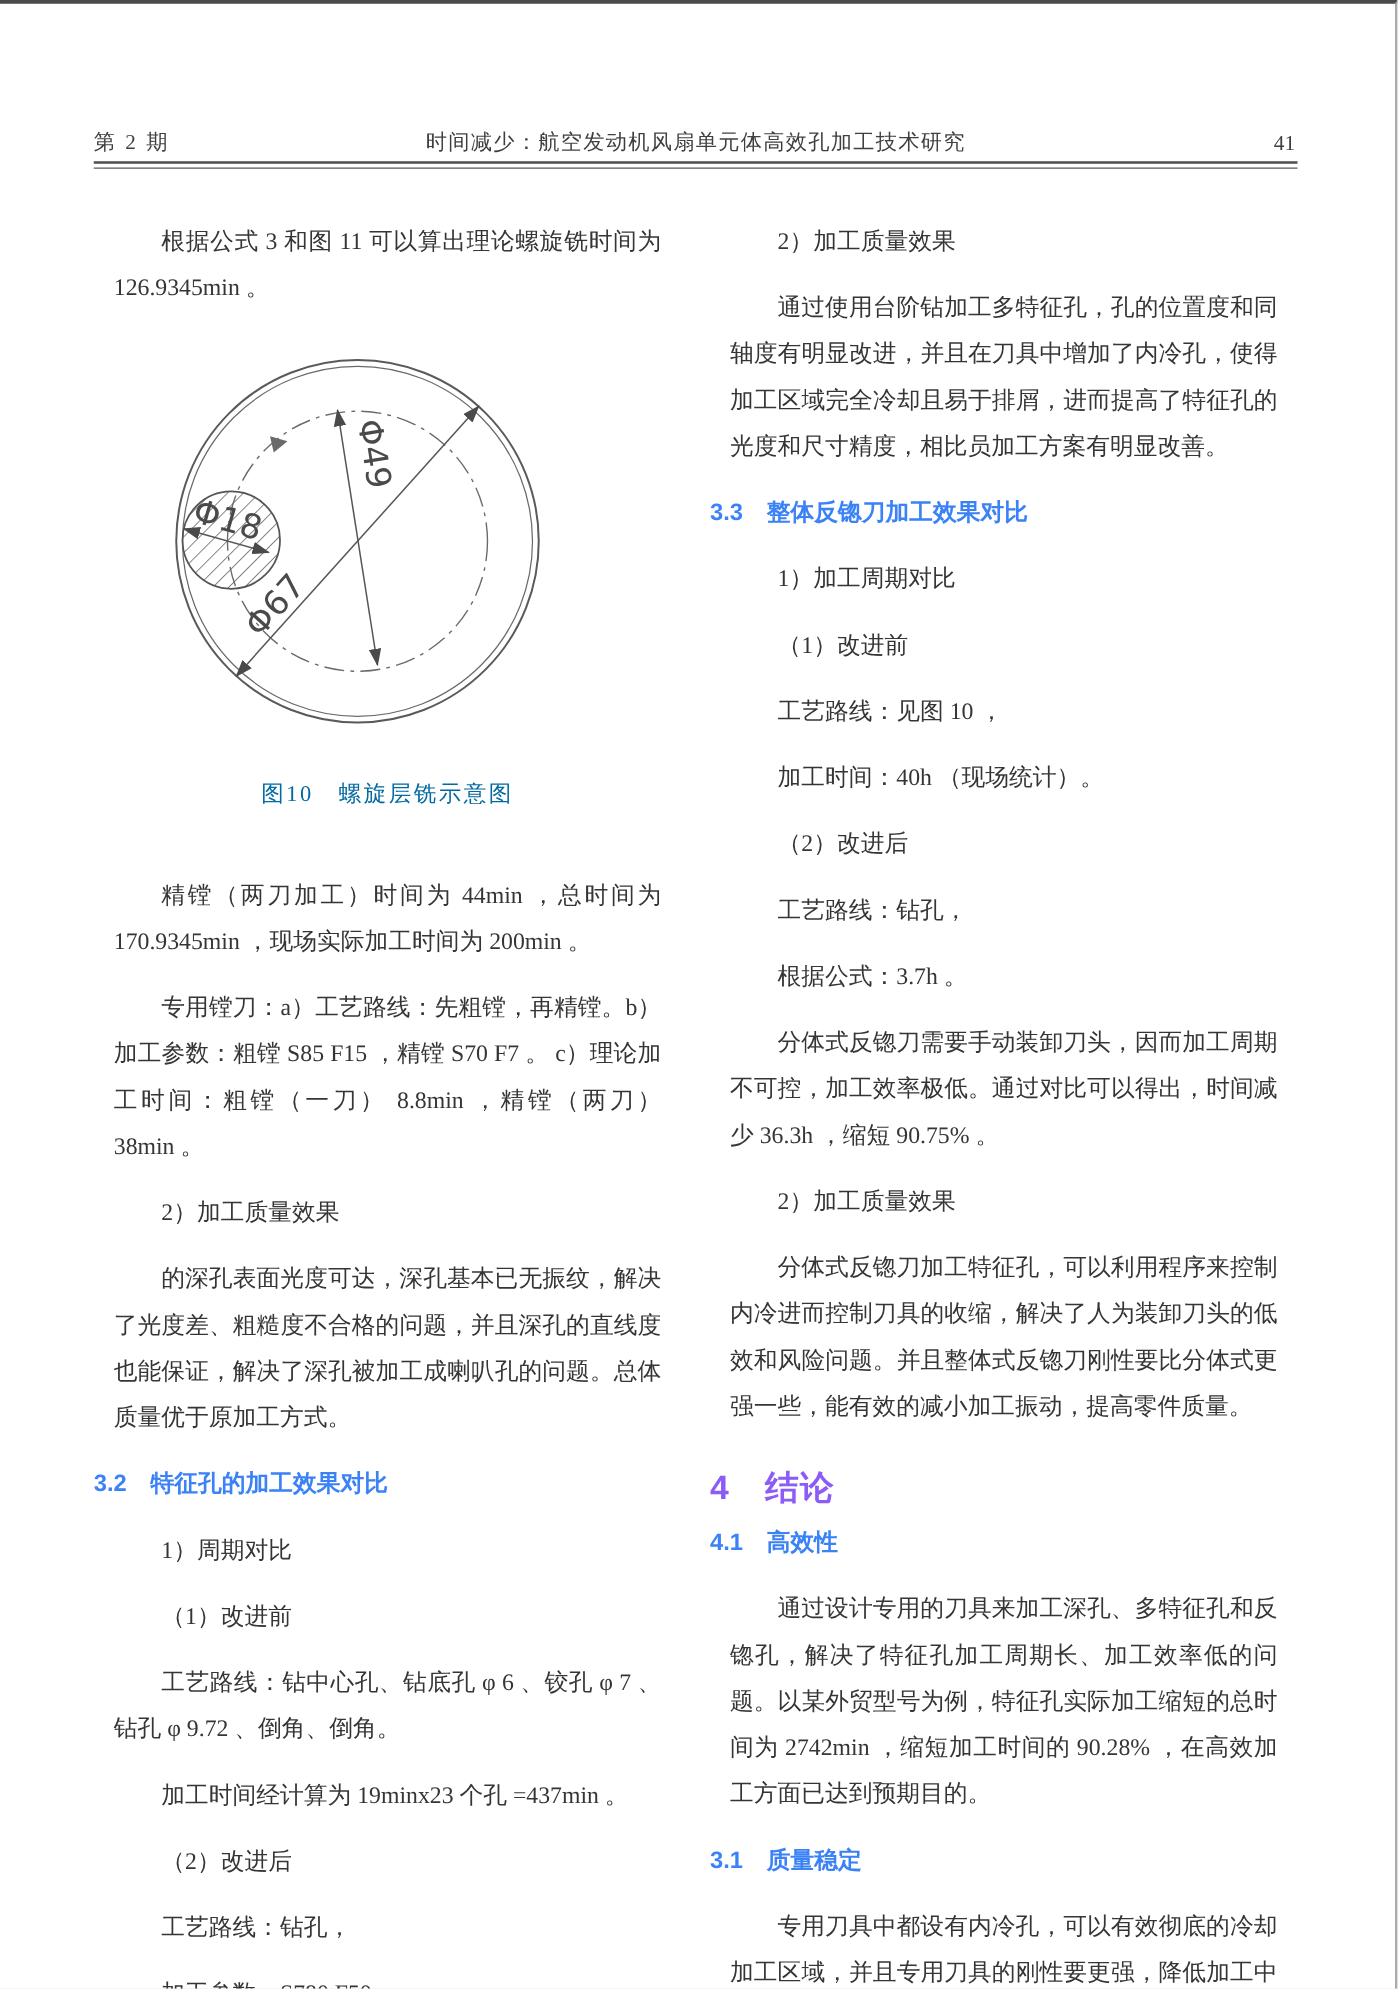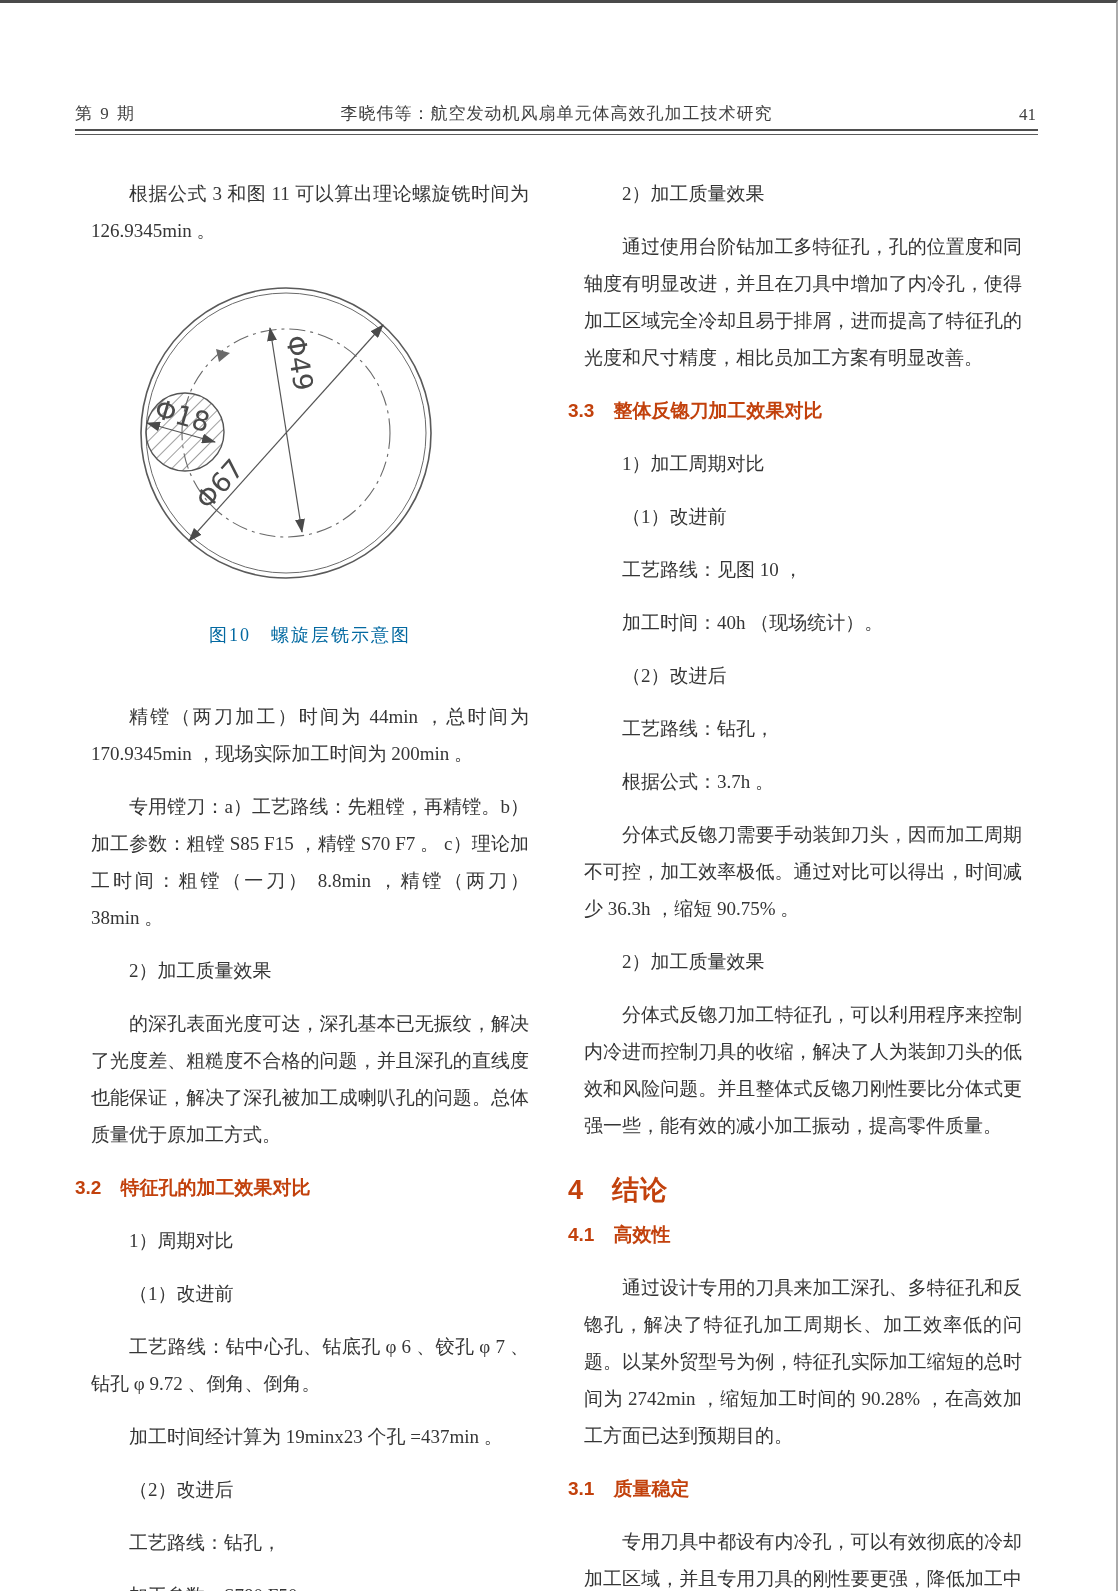--- a/index.html
+++ b/index.html
@@ -37,30 +37,30 @@
     column-gap:23px;
   }
   .col{width:470px;font-size:19px;line-height:37px;text-align:justify;}
   .col p{margin:16px;text-indent:2em;}
   h3.sec{
     margin:0;
     font-family:"Liberation Sans","DejaVu Sans",sans-serif;
     font-weight:bold;
     font-size:19px;
     line-height:37px;
-    color:#c2410c;
+    color:#3b82f6;
     text-indent:0;
   }
   h2.big{
     margin:26px 0 6px 0;
     font-family:"Liberation Sans","DejaVu Sans",sans-serif;
     font-weight:bold;
     font-size:27px;
     line-height:40px;
-    color:#c2410c;
+    color:#8b5cf6;
     letter-spacing:1px;
   }
   .figure{margin:14px 0 0 0;text-align:center;}
   .figure svg{display:block;margin:0 auto;}
   .figcaption{
     margin-top:32px;
     margin-bottom:44px;
     text-align:center;
     font-size:18px;
     color:#0369a1;
@@ -71,22 +71,22 @@
     font-size:27px;
     fill:#4a4a4a;
   }
 </style>
 </head>
 <body>
 
 <div class="page">
 
   <div class="header">
-    <span class="issue">第 9 期</span>
-    <span class="jtitle">李晓伟等：航空发动机风扇单元体高效孔加工技术研究</span>
+    <span class="issue">第 2 期</span>
+    <span class="jtitle">时间减少：航空发动机风扇单元体高效孔加工技术研究</span>
     <span class="pageno">41</span>
   </div>
   <div class="rule"></div>
 
   <div class="columns">
 
     <div class="col">
       <p>根据公式 3 和图 11 可以算出理论螺旋铣时间为 126.9345min 。</p>
 
       <div class="figure">

